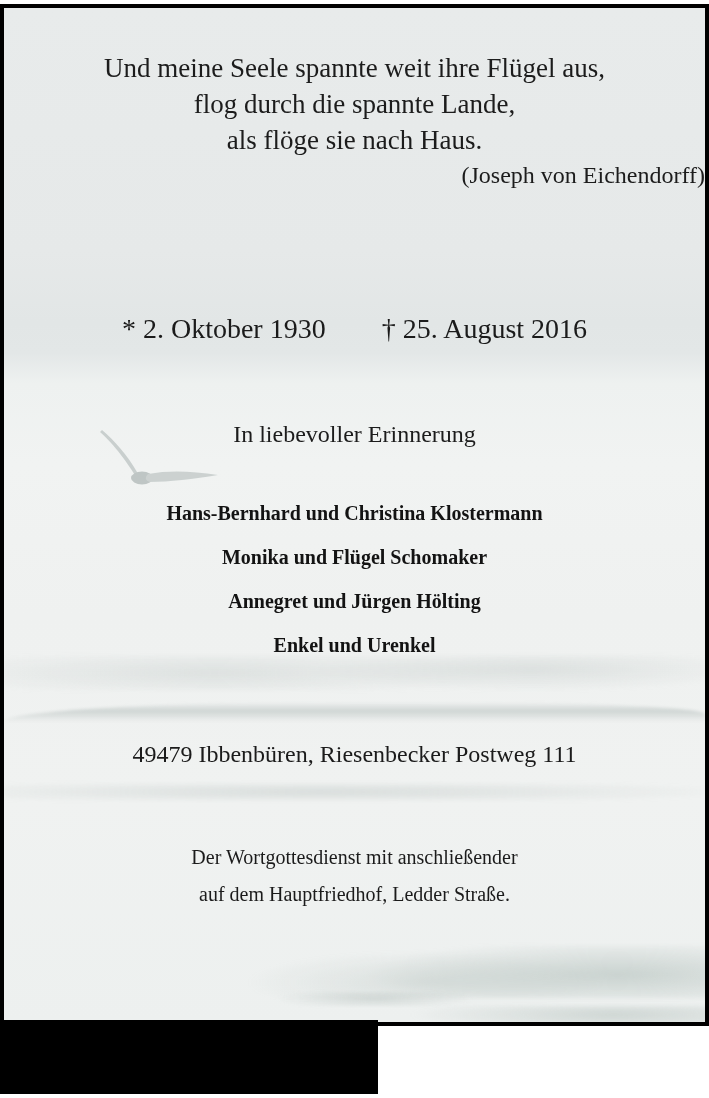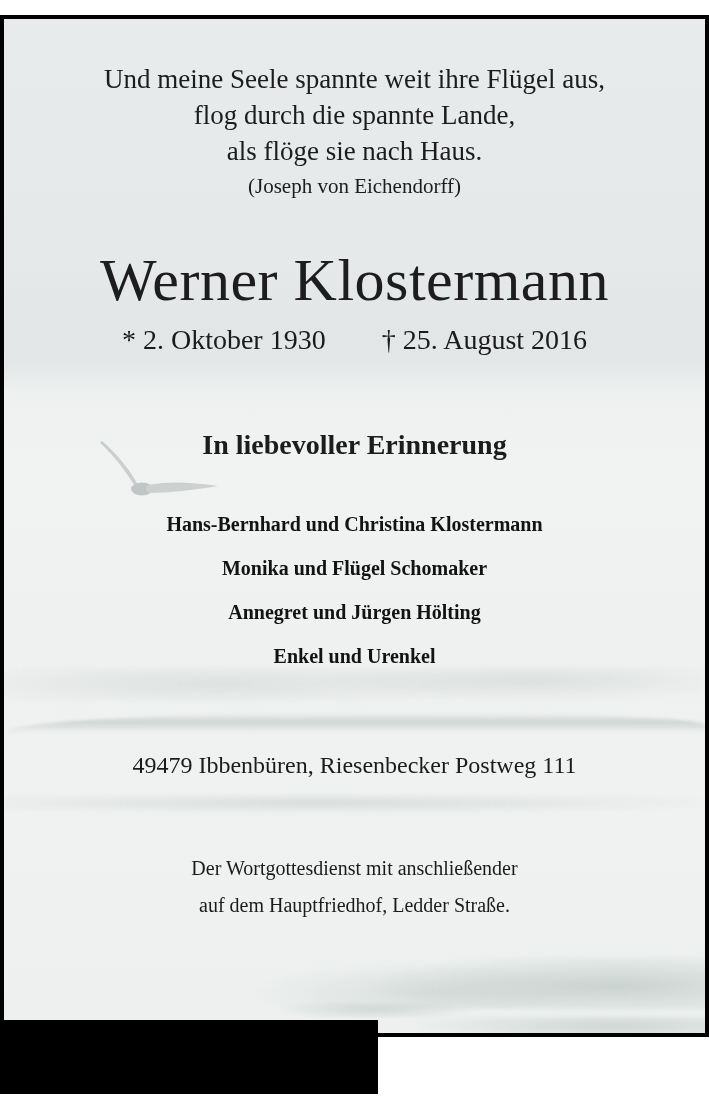--- a/index.html
+++ b/index.html
@@ -5,21 +5,21 @@
   html,body{margin:0;padding:0;background:#ffffff;}
   .page{
     position:relative;
     width:709px;height:1098px;
     background:#ffffff;
     overflow:hidden;
     font-family:"Liberation Serif","DejaVu Serif",serif;
   }
   
   .card{
-    position:absolute;left:0;top:15px;
+    position:absolute;left:0;top:4px;
     width:709px;height:1022px;
     box-sizing:border-box;
     border:4px solid #000000;
     background:
       linear-gradient(180deg,
         #e8ebeb 0%,
         #e6e9e9 24%,
         #e2e6e6 31%,
         #e3e7e7 34%,
         #eef1f0 37%,
@@ -51,24 +51,24 @@
     background:radial-gradient(60% 100% at 50% 50%, rgba(165,178,174,0.35), rgba(165,178,174,0) 75%);
     filter:blur(1.5px);}
   .wave-6{top:998px;left:380px;width:329px;height:22px;
     background:radial-gradient(80% 100% at 70% 40%, rgba(158,173,168,0.38), rgba(158,173,168,0) 78%);
     filter:blur(2px);}
   
   .seagull{position:absolute;left:90px;top:420px;width:132px;height:62px;opacity:0.55;filter:blur(0.6px);}
   
   .txt{position:absolute;left:0;width:100%;text-align:center;}
   .poem{top:42px;font-size:27px;line-height:36px;color:#1c1c1c;}
-  .poem-attrib{top:152px;font-size:21px;line-height:30px;color:#1c1c1c;}
+  .poem-attrib{top:152px;font-size:24px;line-height:30px;color:#1c1c1c;text-align:right;}
   .name{top:230px;font-size:60px;line-height:62px;letter-spacing:0.5px;color:#1d1d1d;}
   .dates{top:303px;font-size:28px;line-height:36px;display:flex;justify-content:center;gap:56px;color:#1b1b1b;}
-  .remembrance{top:408px;font-size:28px;line-height:36px;color:#1c1c1c;font-weight:bold;}
+  .remembrance{top:408px;font-size:24px;line-height:36px;color:#1c1c1c;}
   .mourners{top:483px;font-size:20px;line-height:44px;font-weight:bold;color:#131313;}
   .address{top:728px;font-size:24px;line-height:36px;color:#1b1b1b;}
   .service{top:831px;font-size:20px;line-height:37px;color:#1b1b1b;}
   
   .black-block{
     position:absolute;left:0;top:1020px;
     width:378px;height:74px;
     background:#000000;
   }
 </style>
@@ -92,21 +92,20 @@
       <path d="M54,46 C75,42 98,43 124,47 C100,51 75,54 56,54 C52,53 50,50 54,46 Z" fill="#aeb7b6"></path>
     </svg>
 
     <div class="txt poem">
       <div>Und meine Seele spannte weit ihre Flügel aus,</div>
       <div>flog durch die spannte Lande,</div>
       <div>als flöge sie nach Haus.</div>
     </div>
     <div class="txt poem-attrib">(Joseph von Eichendorff)</div>
 
-    <div class="txt name">Werner Klostermann</div>
     <div class="txt dates">
       <span>* 2. Oktober 1930</span>
       <span>† 25. August 2016</span>
     </div>
 
     <div class="txt remembrance">In liebevoller Erinnerung</div>
 
     <div class="txt mourners">
       <div>Hans-Bernhard und Christina Klostermann</div>
       <div>Monika und Flügel Schomaker</div>

